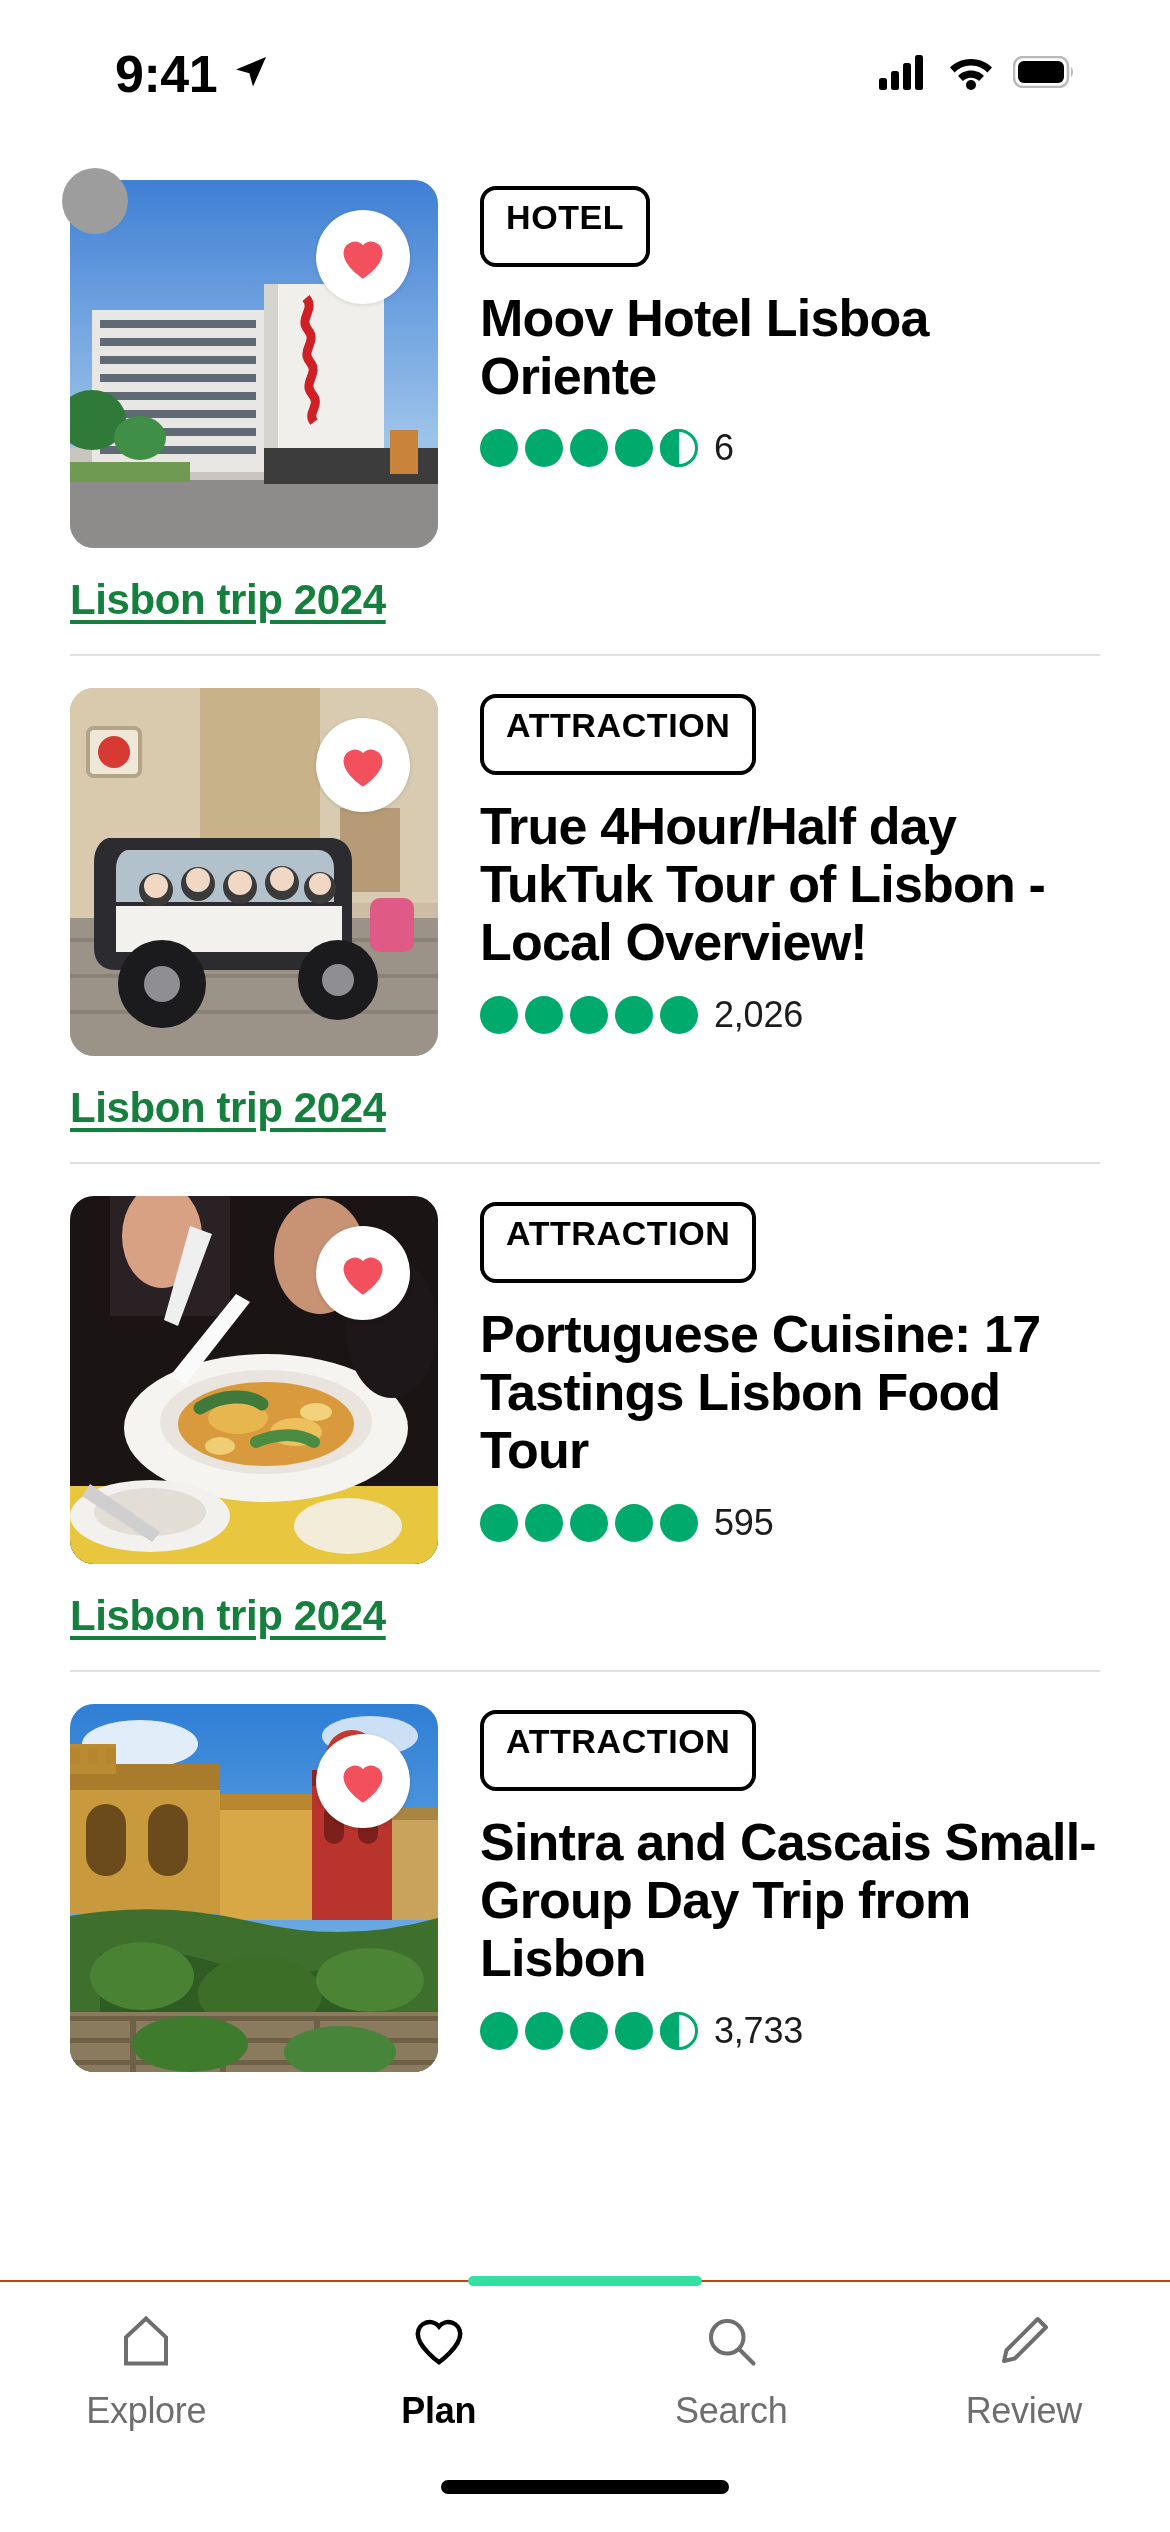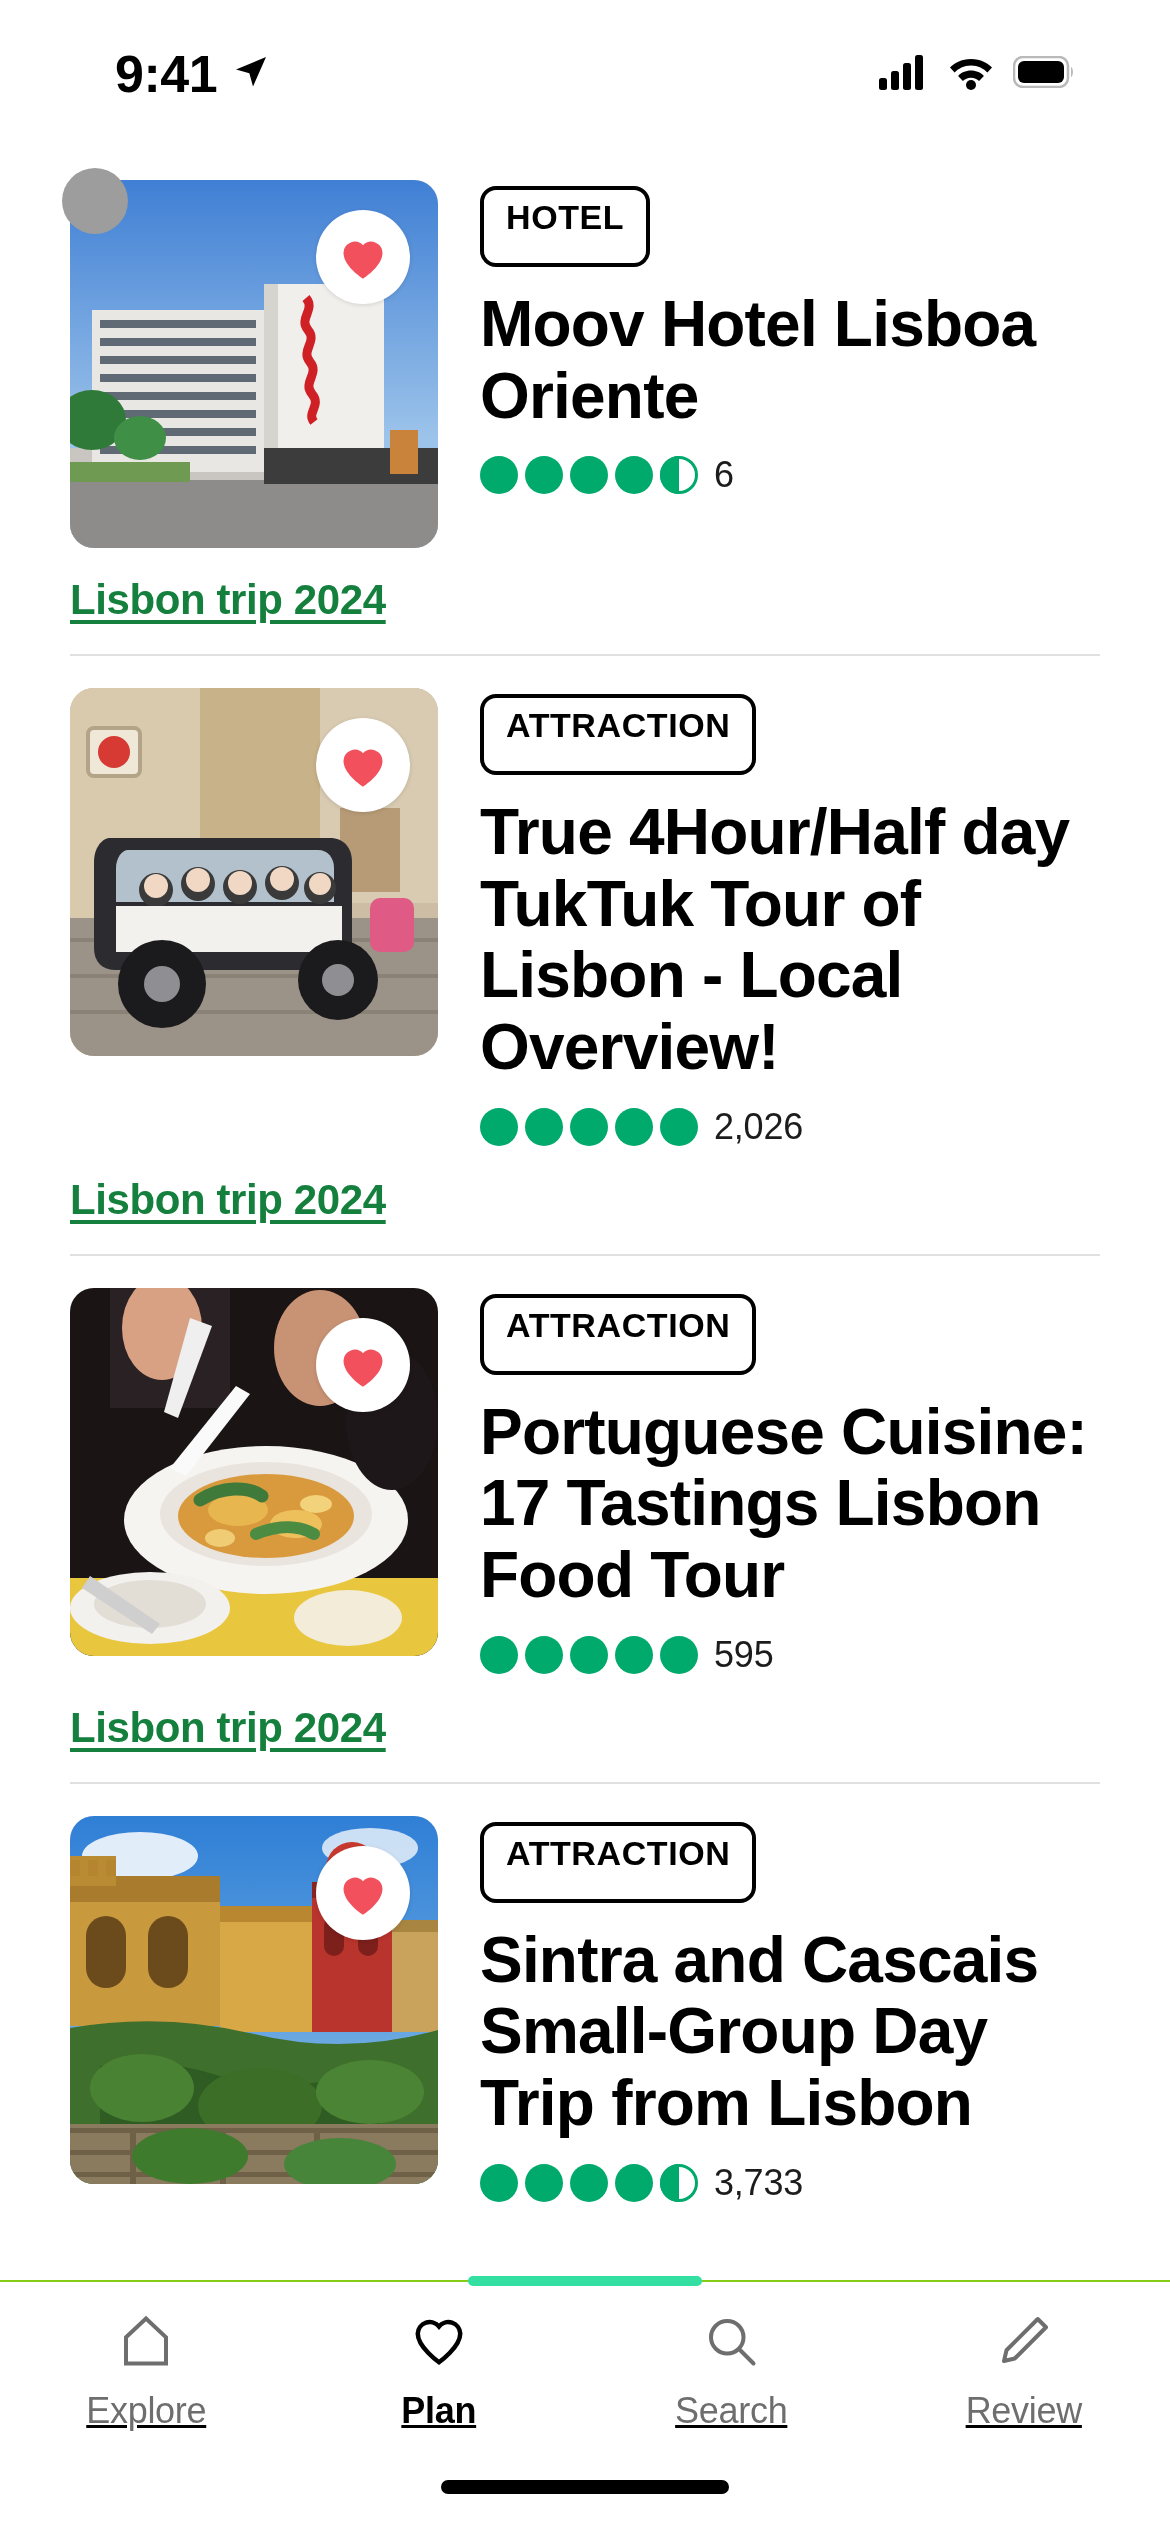--- a/index.html
+++ b/index.html
@@ -123,21 +123,21 @@
     font-size: 34px;
     font-weight: 700;
     letter-spacing: 0.6px;
     color: #000;
     line-height: 1;
     background: #fff;
   }
 
   .card-title {
     margin-top: 22px;
-    font-size: 64px;
+    font-size: 52px;
     line-height: 1.12;
     font-weight: 700;
     color: #000000;
     letter-spacing: -0.8px;
   }
 
   .rating-row {
     margin-top: 22px;
     display: flex;
     align-items: center;
@@ -192,22 +192,21 @@
   .divider {
     height: 2px;
     background: #e0e0e0;
     margin: 30px 70px 0;
   }
 
   
   .bottom-nav-wrap {
     flex: 0 0 auto;
     position: relative;
-    border-top: 2px solid #84cc16;
-    text-decoration: underline;
+    border-top: 2px solid #c2410c;
   }
   .active-indicator {
     position: absolute;
     top: -6px;
     left: 468px;
     width: 234px;
     height: 10px;
     border-radius: 5px;
     background: #34e0a1;
   }

